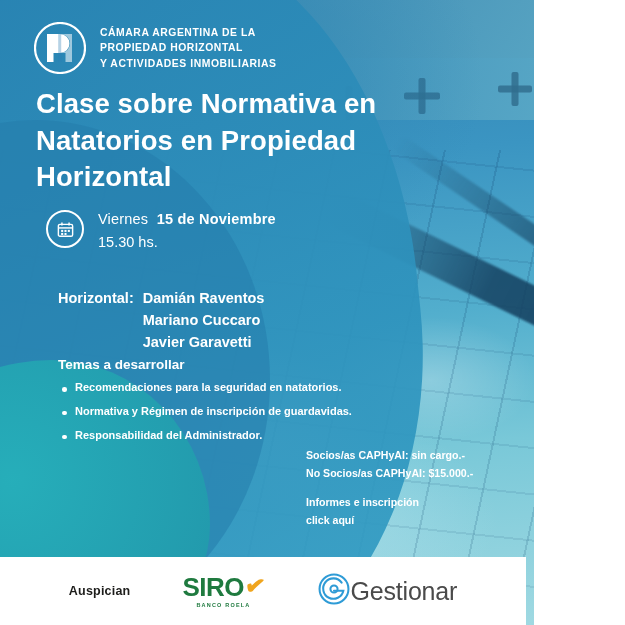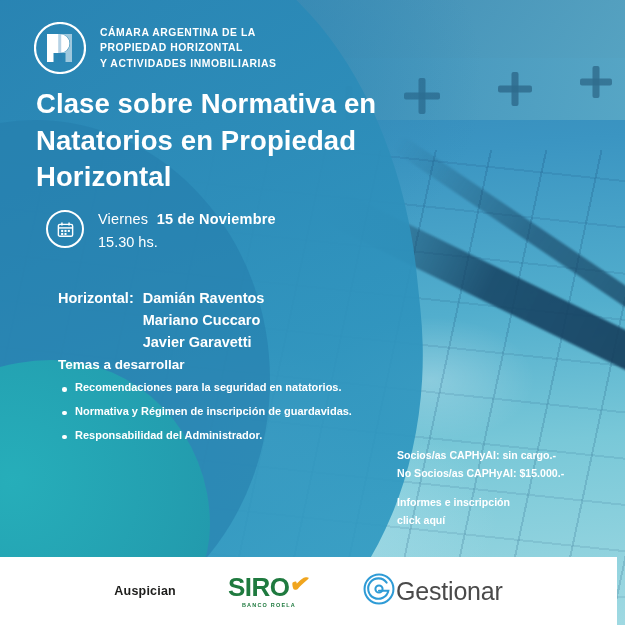--- a/index.html
+++ b/index.html
@@ -5,21 +5,21 @@
   html, body {
     margin: 0;
     padding: 0;
     background: #ffffff;
   }
   body {
     font-family: "Liberation Sans", sans-serif;
   }
   .poster {
     position: relative;
-    width: 625px;
+    width: 534px;
     height: 625px;
     overflow: hidden;
     background: #1d4ed8;
   }
 
   
   .bg {
     position: absolute;
     inset: 0;
     background:
@@ -148,21 +148,21 @@
     letter-spacing: 0.2px;
   }
   .siro {
     display: flex;
     flex-direction: column;
     align-items: center;
     line-height: 1;
   }
   .siro-word {
     display: flex;
-    align-items: flex-start;
+    align-items: flex-end;
     font-weight: bold;
     font-size: 26px;
     color: #1f7a3f;
     letter-spacing: -0.5px;
   }
   .siro-check {
     color: #f0a51e;
     font-size: 24px;
     margin-left: 1px;
     transform: translateY(-2px) rotate(8deg);

